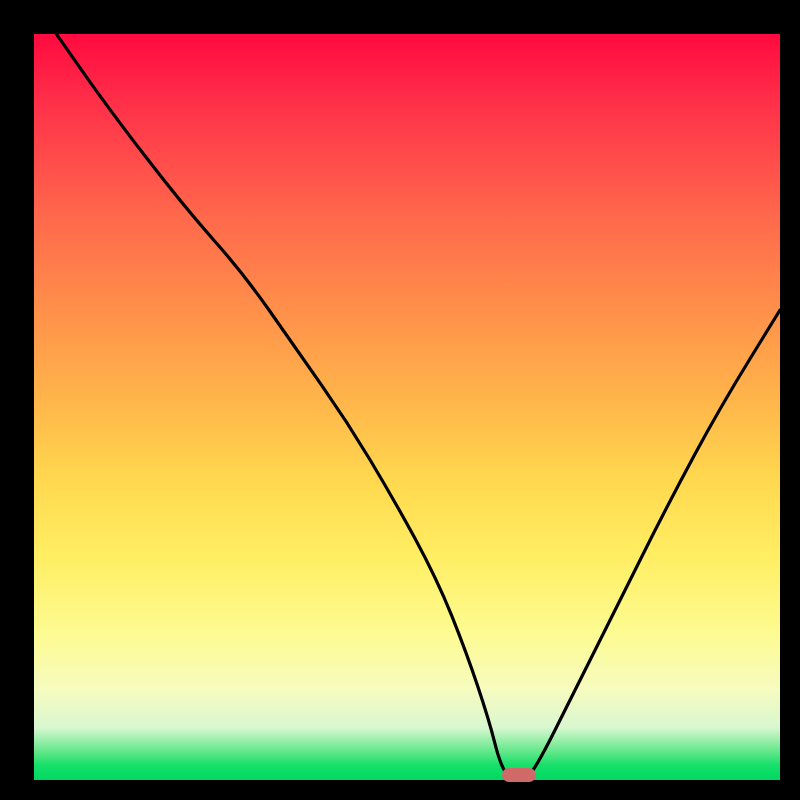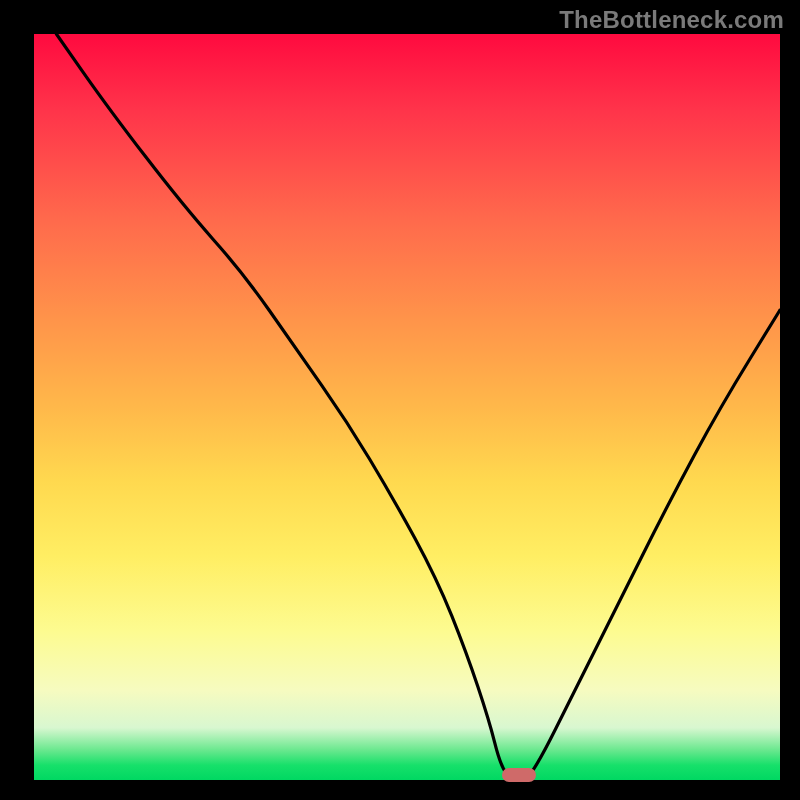--- a/index.html
+++ b/index.html
@@ -65,21 +65,20 @@
     border-radius: 7px;
     background: #cf6a69;
     transform: translate(-50%, -50%);
   }
 </style>
 </head>
 <body>
 
 <div class="frame">
 
-  <div class="watermark">TheBottleneck.com</div>
 
   <div class="plot-area">
 
     <svg class="curve" viewBox="0 0 746 746" preserveAspectRatio="none">
       <path id="curve-path" fill="none" stroke="#000" stroke-width="3.2" stroke-linejoin="round" stroke-linecap="round" d="M 22.4 0.0 Q 22.4 0.0 48.5 37.3 Q 74.6 74.6 111.9 123.1 Q 149.2 171.6 179.0 205.2 Q 208.9 238.7 235.0 276.0 Q 261.1 313.3 287.2 350.6 Q 313.3 387.9 335.7 425.2 Q 358.1 462.5 380.5 503.5 Q 402.8 544.6 417.8 581.9 Q 432.7 619.2 443.9 652.8 Q 455.1 686.3 460.7 708.7 Q 466.3 731.1 471.8 738.5 Q 477.4 746.0 481.2 746.0 Q 484.9 746.0 488.6 746.0 Q 492.4 746.0 499.8 734.8 Q 507.3 723.6 522.2 693.8 Q 537.1 663.9 559.5 619.2 Q 581.9 574.4 608.0 522.2 Q 634.1 470.0 660.2 421.5 Q 686.3 373.0 716.2 324.5 T 746.0 276.0"></path>
     </svg>
 
     <div id="marker" class="marker" style="left: 484.9px; top: 740.778px;"></div>
 
   </div>

